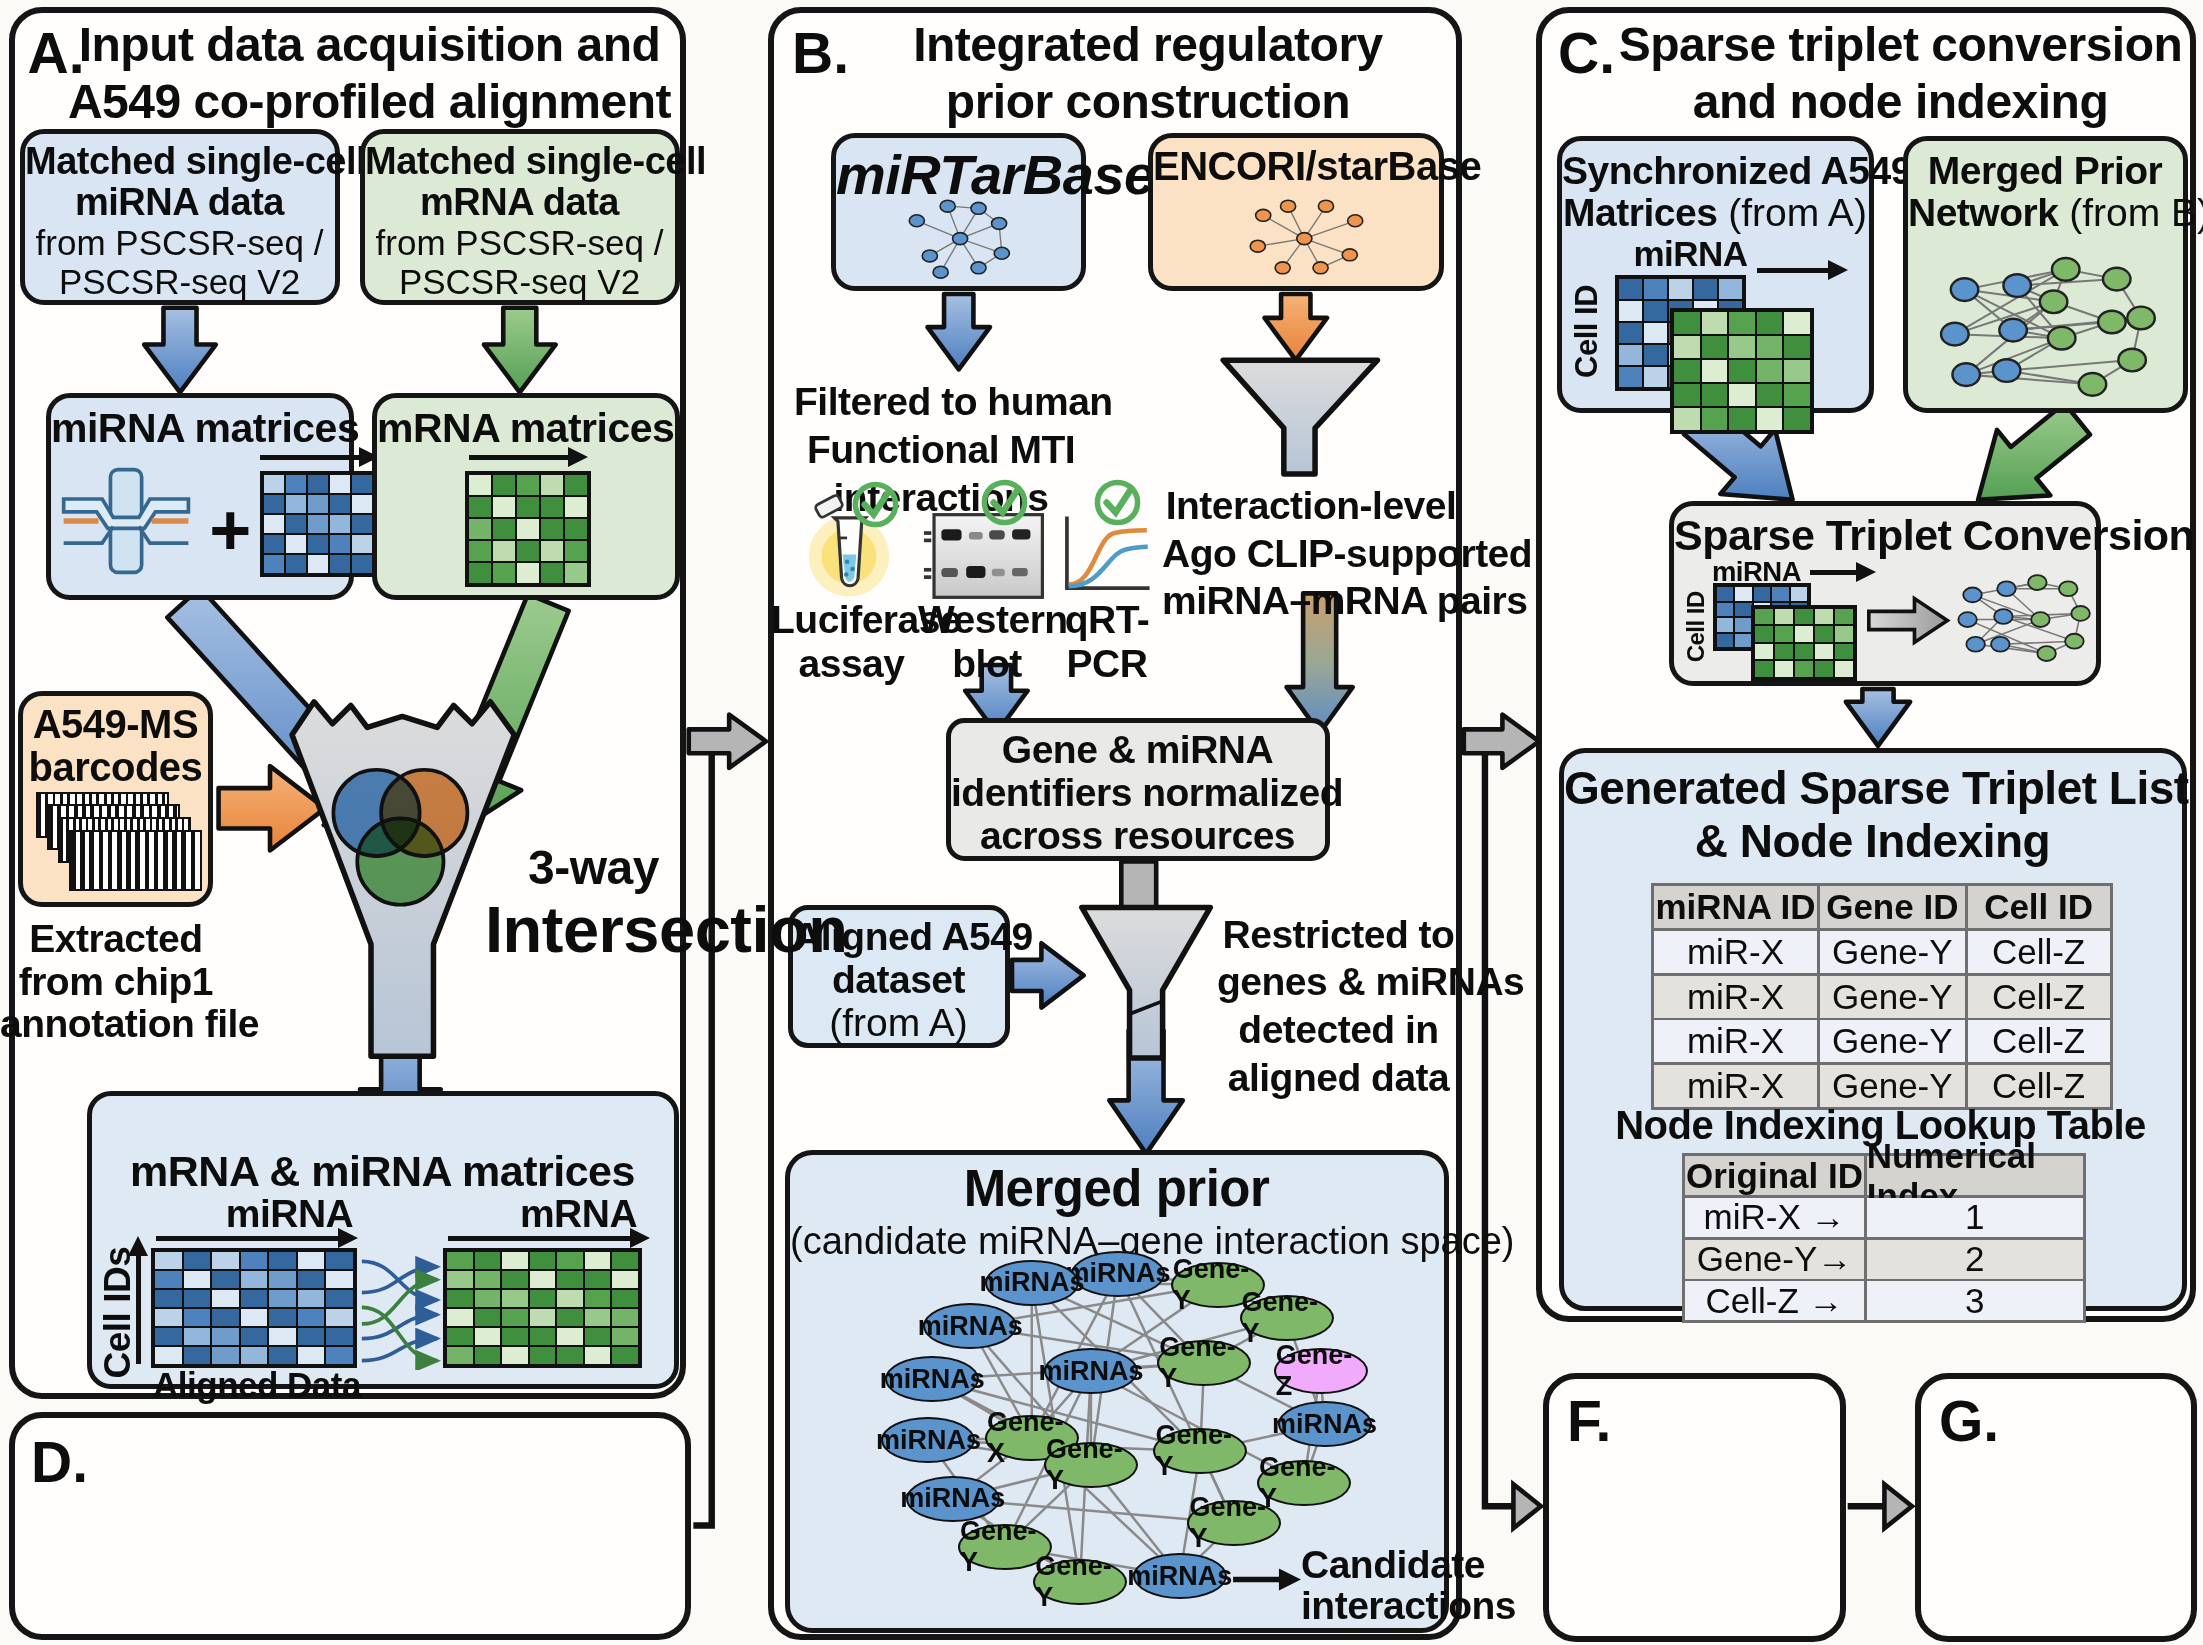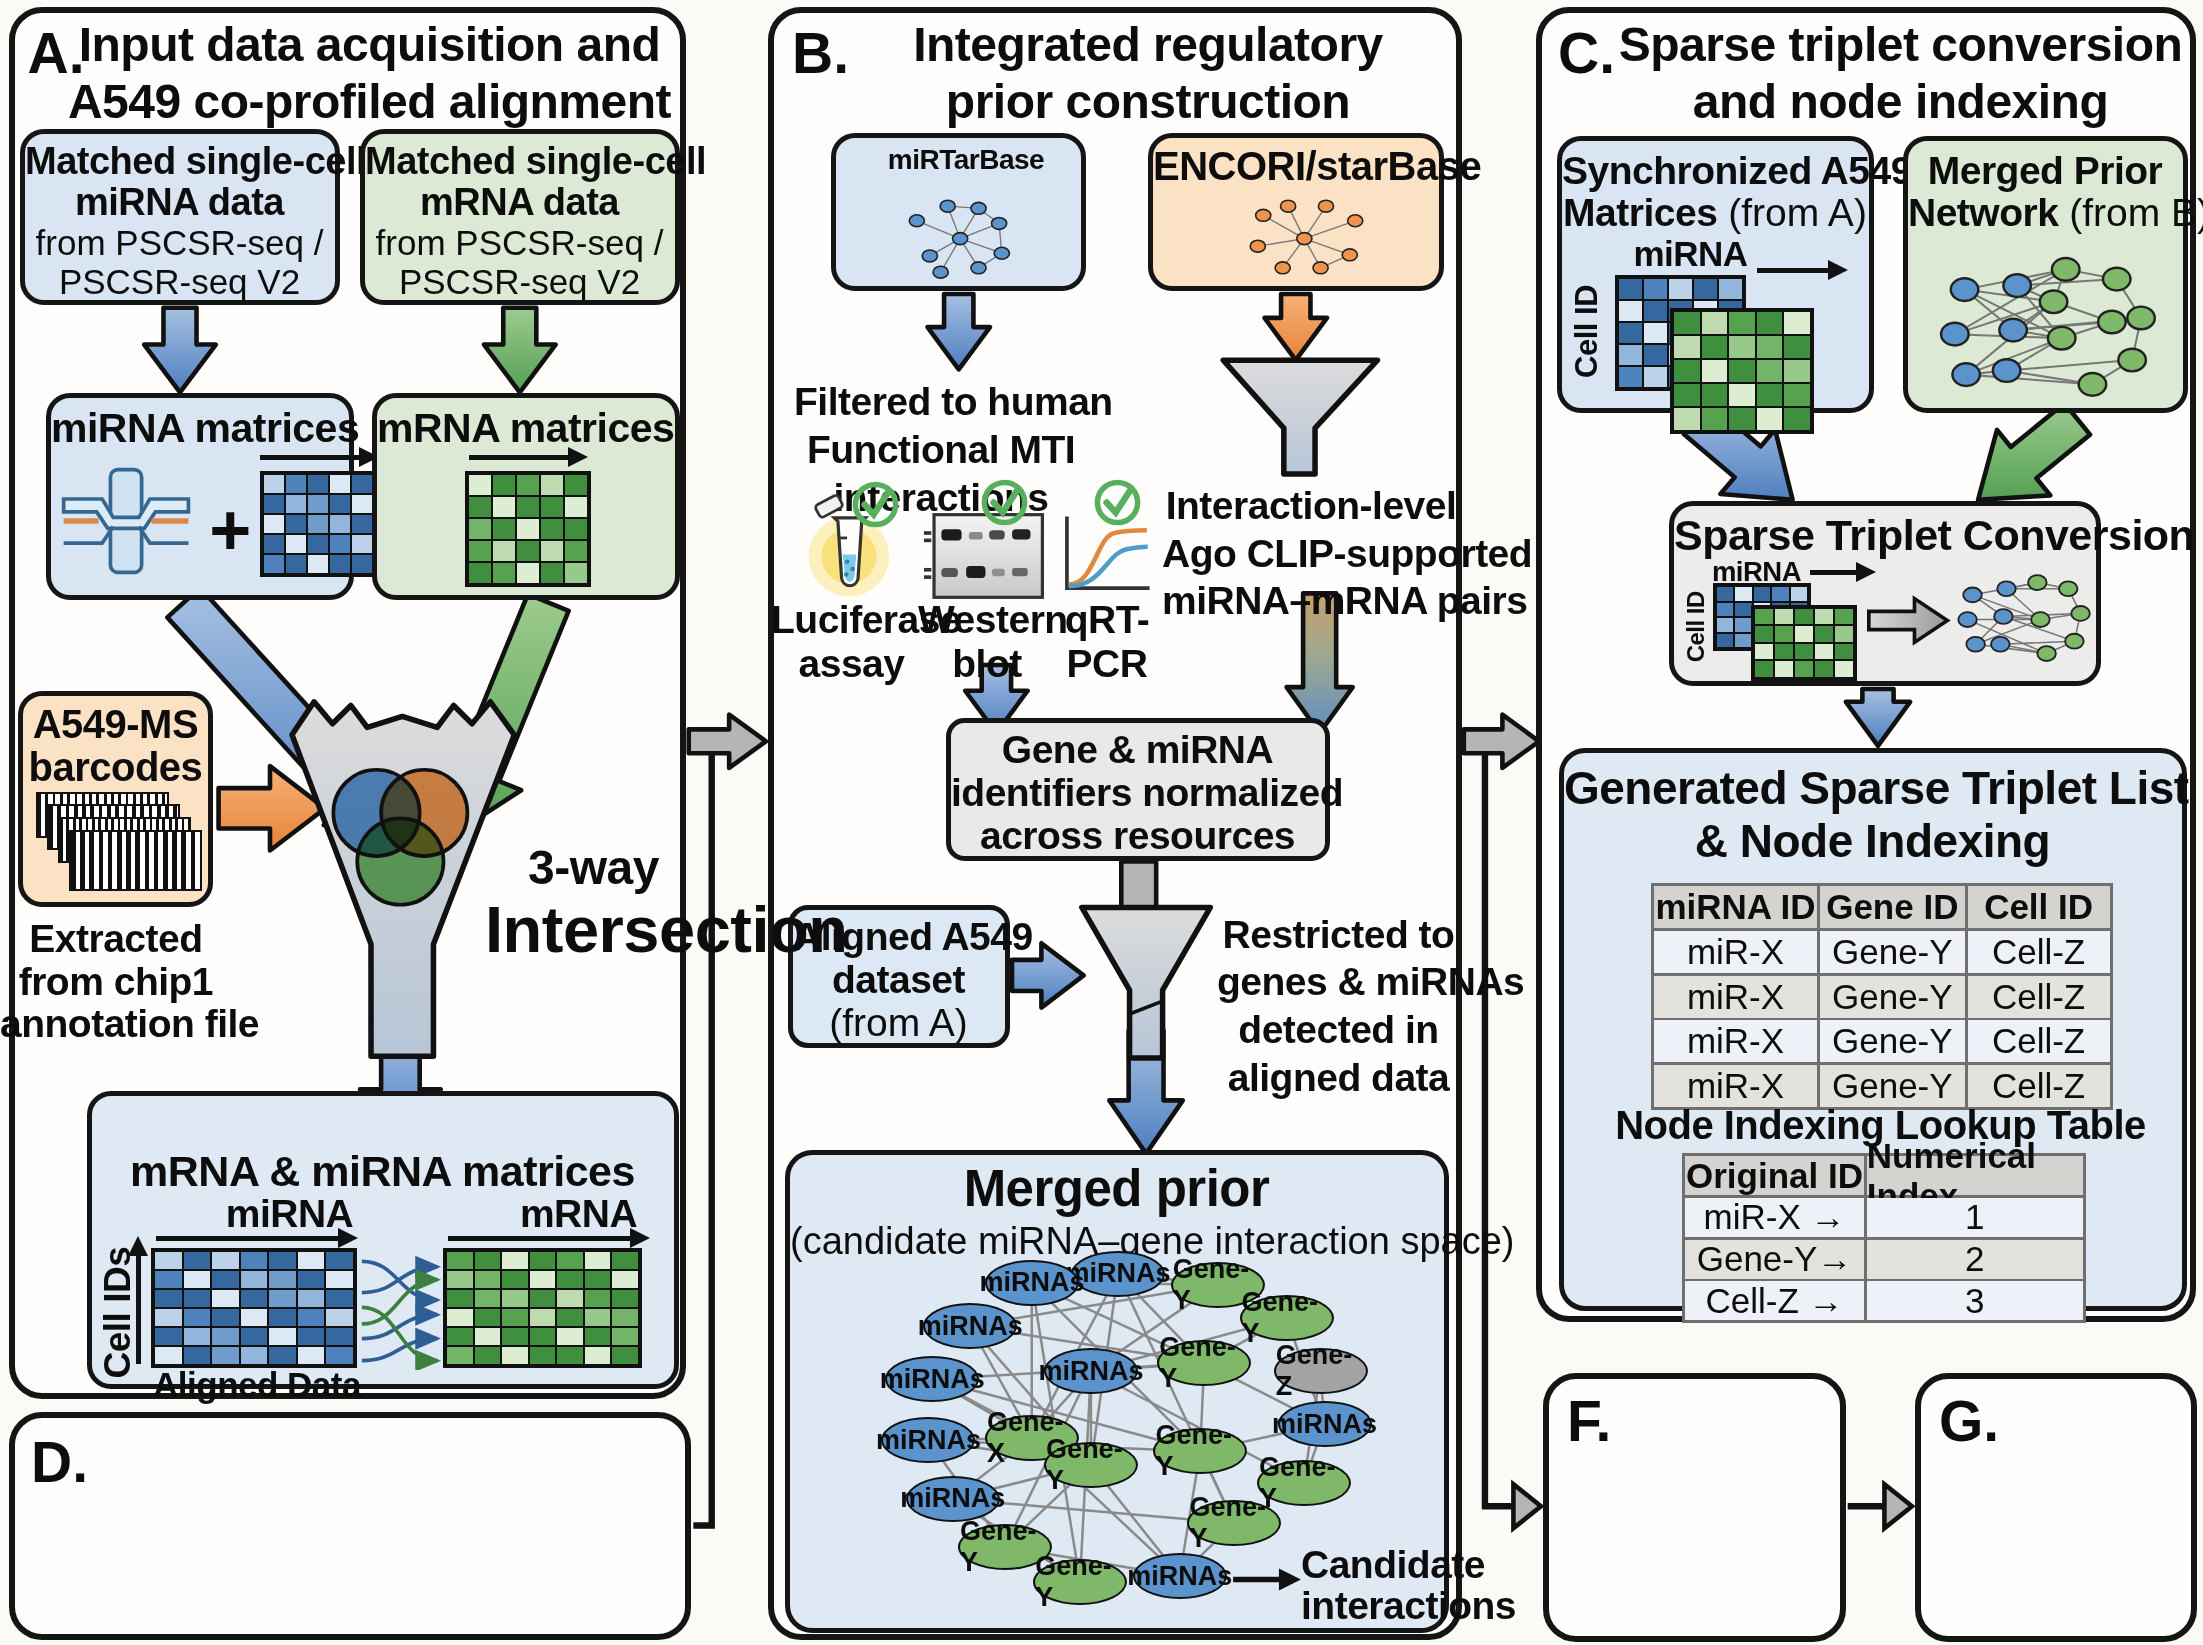--- a/index.html
+++ b/index.html
@@ -331,21 +331,21 @@
       <path d="M2,60 C42,60 42,118 84,118" fill="none" stroke="#3c7f3f" stroke-width="4" marker-end="url(#mG)"></path>
     </svg>
     <div class="t" style="left:55px;top:270px;width:220px;font-size:35px;">Aligned Data</div>
   </div>
 
   <div class="plabel" style="left:792px;top:20px;">B.</div>
   <div class="t" style="left:845px;top:20px;width:606px;font-size:48px;">Integrated regulatory</div>
   <div class="t" style="left:845px;top:77px;width:606px;font-size:48px;">prior construction</div>
 
   <div class="box" style="left:831px;top:133px;width:255px;height:158px;background:#d9e5f2;">
-    <div class="t" style="left:0;top:7.3px;width:260px;font-size:28px;">miRTarBase</div>
+    <div class="t" style="left:0;top:7.3px;width:260px;font-size:56px;font-style:italic;">miRTarBase</div>
     <svg class="ovl2" style="left:16.5px;top:53px;" width="211" height="92" viewBox="0 0 230 170">
         <line x1="118" y1="88" x2="38" y2="55" stroke="#777" stroke-width="2.5"></line>
         <line x1="118" y1="88" x2="62" y2="120" stroke="#777" stroke-width="2.5"></line>
         <line x1="118" y1="88" x2="95" y2="28" stroke="#777" stroke-width="2.5"></line>
         <line x1="118" y1="88" x2="152" y2="32" stroke="#777" stroke-width="2.5"></line>
         <line x1="118" y1="88" x2="190" y2="60" stroke="#777" stroke-width="2.5"></line>
         <line x1="118" y1="88" x2="195" y2="115" stroke="#777" stroke-width="2.5"></line>
         <line x1="118" y1="88" x2="152" y2="142" stroke="#777" stroke-width="2.5"></line>
         <line x1="118" y1="88" x2="82" y2="150" stroke="#777" stroke-width="2.5"></line>
         <line x1="95" y1="28" x2="152" y2="32" stroke="#777" stroke-width="2.5"></line>
@@ -527,21 +527,21 @@
           <line x1="65.1" y1="6" x2="75.8" y2="15.3" stroke="#8a8a8a" stroke-width="2.5" vector-effect="non-scaling-stroke"></line>
         </svg>
     <div class="node" style="left: 49.6%; top: 3%; width: 90px; height: 42px; background: rgb(91, 147, 204);">miRNAs</div>
         <div class="node" style="left: 36.2%; top: 5.5%; width: 90px; height: 42px; background: rgb(91, 147, 204);">miRNAs</div>
         <div class="node" style="left: 65.1%; top: 6%; width: 90px; height: 42px; background: rgb(126, 184, 104);">Gene-Y</div>
         <div class="node" style="left: 26.6%; top: 17.5%; width: 90px; height: 42px; background: rgb(91, 147, 204);">miRNAs</div>
         <div class="node" style="left: 75.8%; top: 15.3%; width: 90px; height: 42px; background: rgb(126, 184, 104);">Gene-Y</div>
         <div class="node" style="left: 20.7%; top: 32.3%; width: 90px; height: 42px; background: rgb(91, 147, 204);">miRNAs</div>
         <div class="node" style="left: 45.4%; top: 30%; width: 90px; height: 42px; background: rgb(91, 147, 204);">miRNAs</div>
         <div class="node" style="left: 63%; top: 27.8%; width: 90px; height: 42px; background: rgb(126, 184, 104);">Gene-Y</div>
-        <div class="node" style="left: 81.1%; top: 30%; width: 90px; height: 42px; background: #a3a3a3;">Gene-Z</div>
+        <div class="node" style="left: 81.1%; top: 30%; width: 90px; height: 42px; background: #f0abfc;">Gene-Z</div>
         <div class="node" style="left: 20.1%; top: 49.3%; width: 90px; height: 42px; background: rgb(91, 147, 204);">miRNAs</div>
         <div class="node" style="left: 36.2%; top: 48.5%; width: 90px; height: 42px; background: rgb(126, 184, 104);">Gene-X</div>
         <div class="node" style="left: 81.7%; top: 44.8%; width: 90px; height: 42px; background: rgb(91, 147, 204);">miRNAs</div>
         <div class="node" style="left: 45.4%; top: 56%; width: 90px; height: 42px; background: rgb(126, 184, 104);">Gene-Y</div>
         <div class="node" style="left: 62.4%; top: 52.3%; width: 90px; height: 42px; background: rgb(126, 184, 104);">Gene-Y</div>
         <div class="node" style="left: 78.5%; top: 61%; width: 90px; height: 42px; background: rgb(126, 184, 104);">Gene-Y</div>
         <div class="node" style="left: 23.9%; top: 65.5%; width: 90px; height: 42px; background: rgb(91, 147, 204);">miRNAs</div>
         <div class="node" style="left: 67.7%; top: 72.3%; width: 90px; height: 42px; background: rgb(126, 184, 104);">Gene-Y</div>
         <div class="node" style="left: 32%; top: 78.8%; width: 90px; height: 42px; background: rgb(126, 184, 104);">Gene-Y</div>
         <div class="node" style="left: 43.7%; top: 88.5%; width: 90px; height: 42px; background: rgb(126, 184, 104);">Gene-Y</div>

